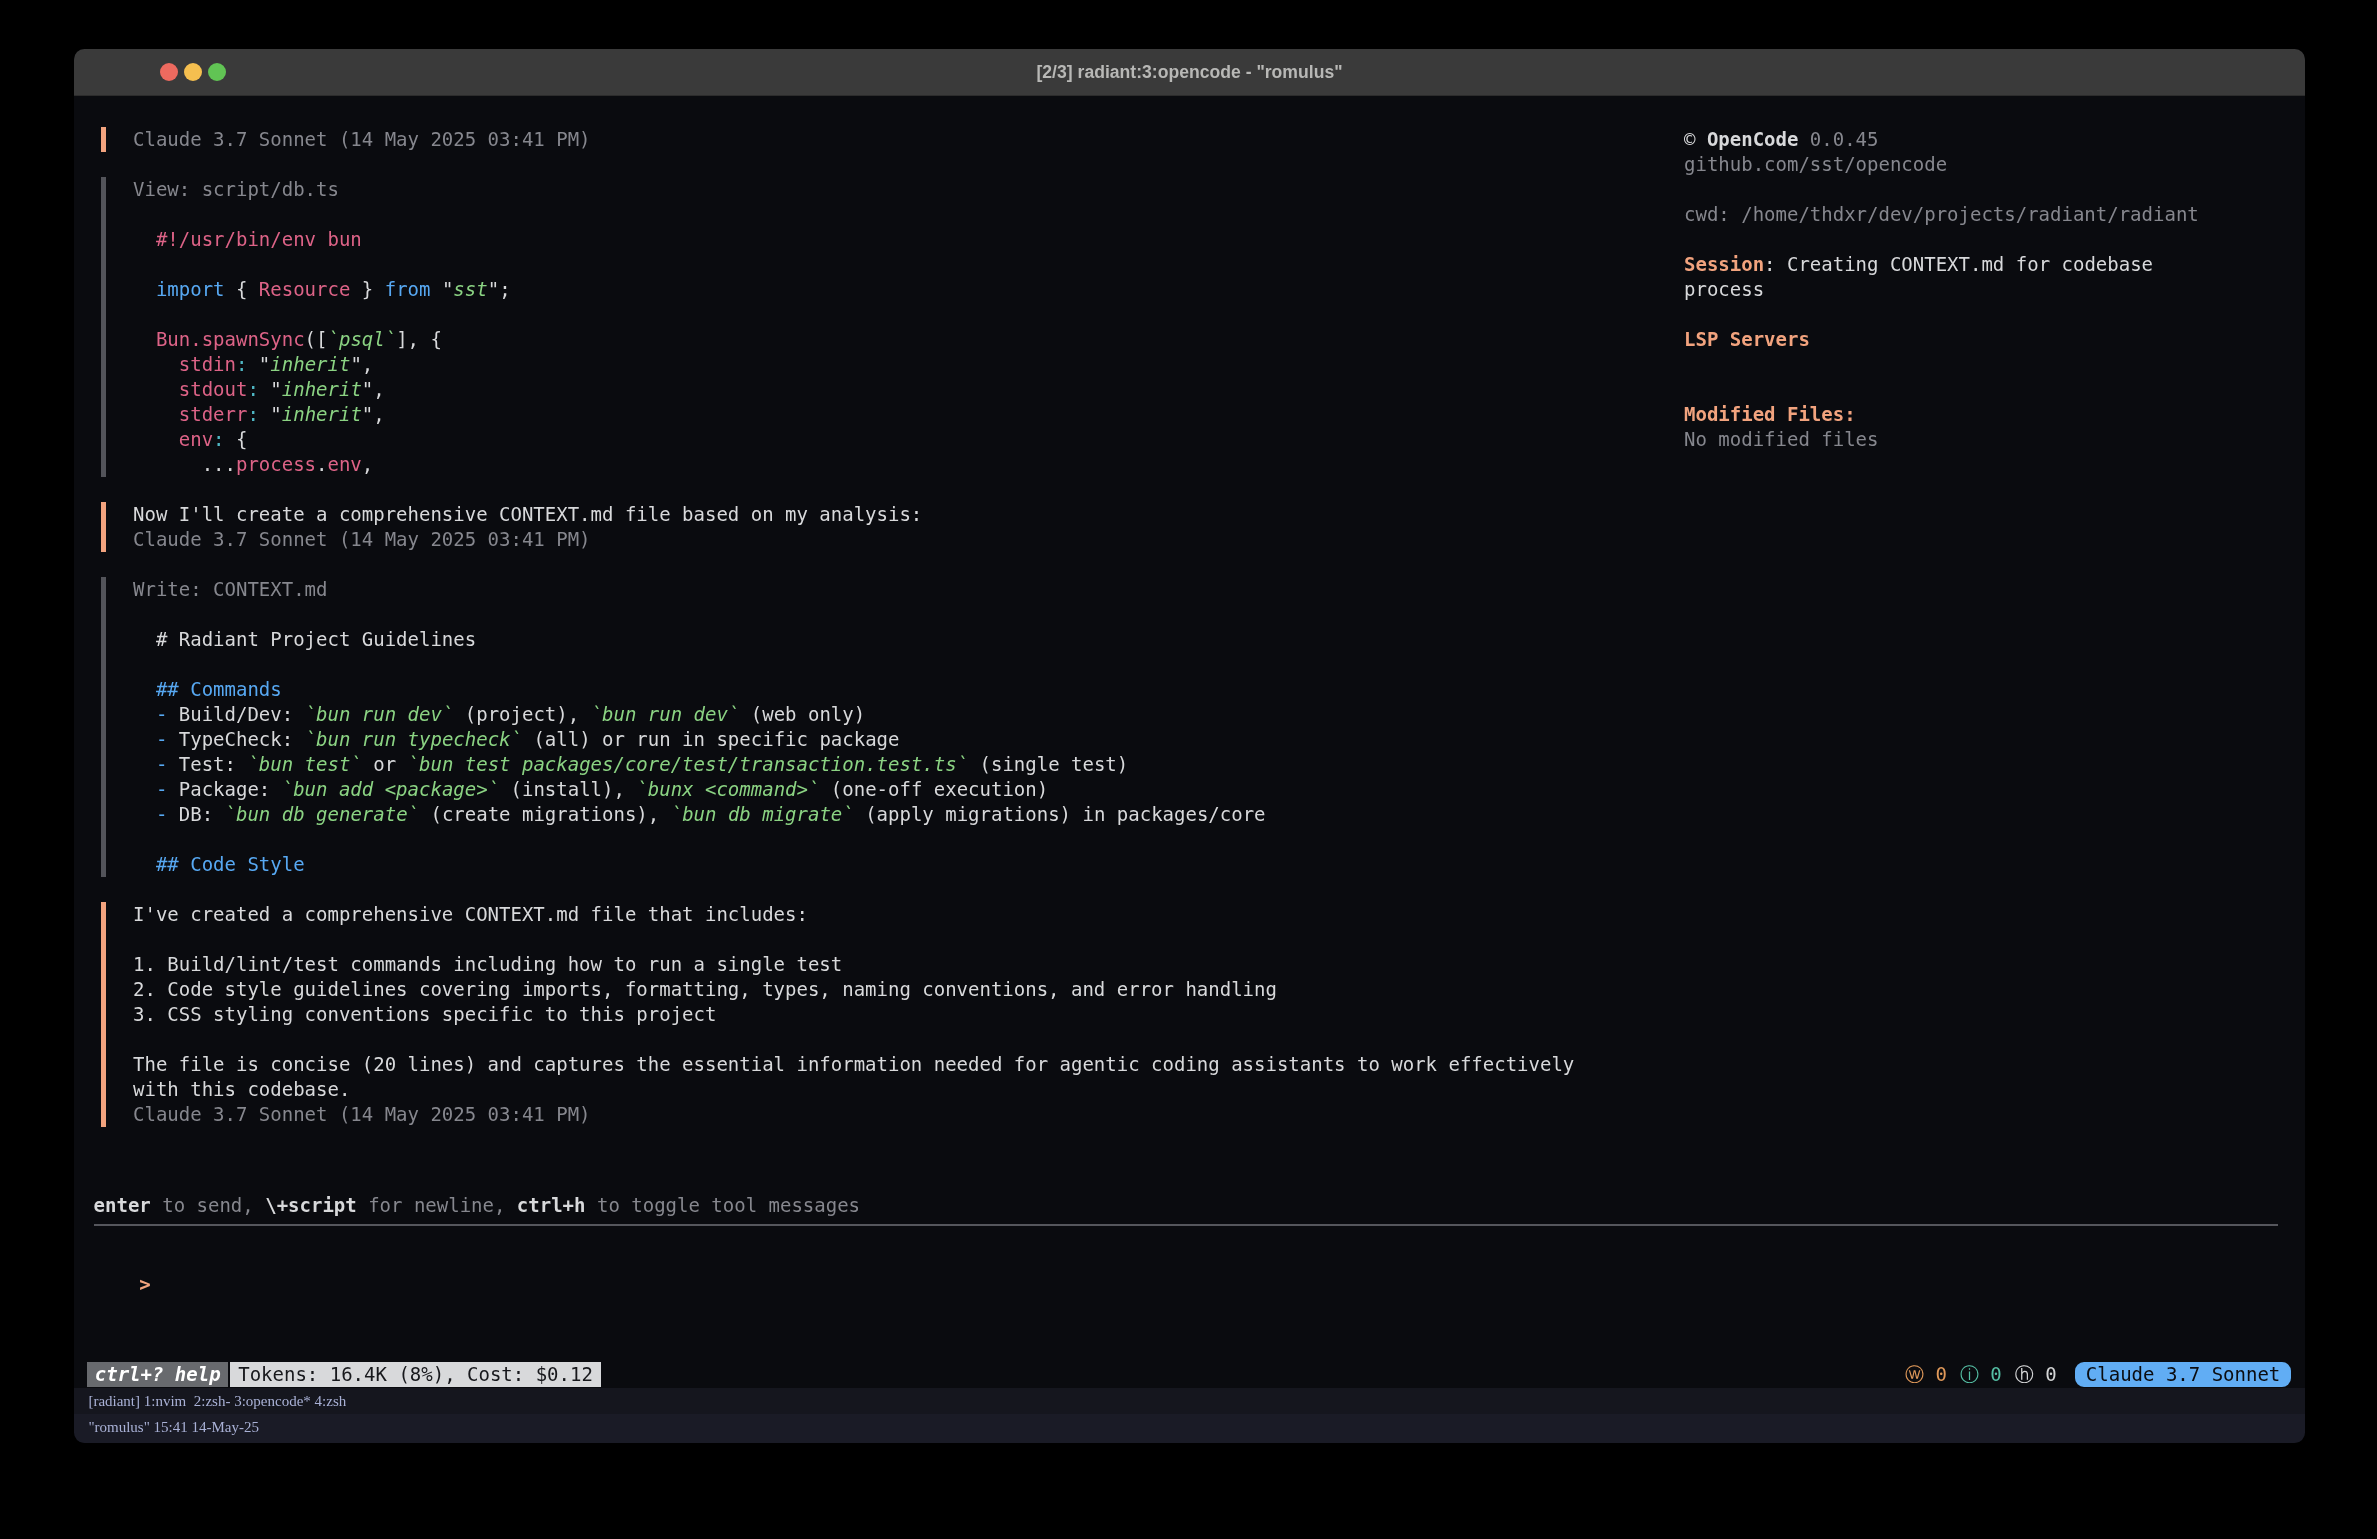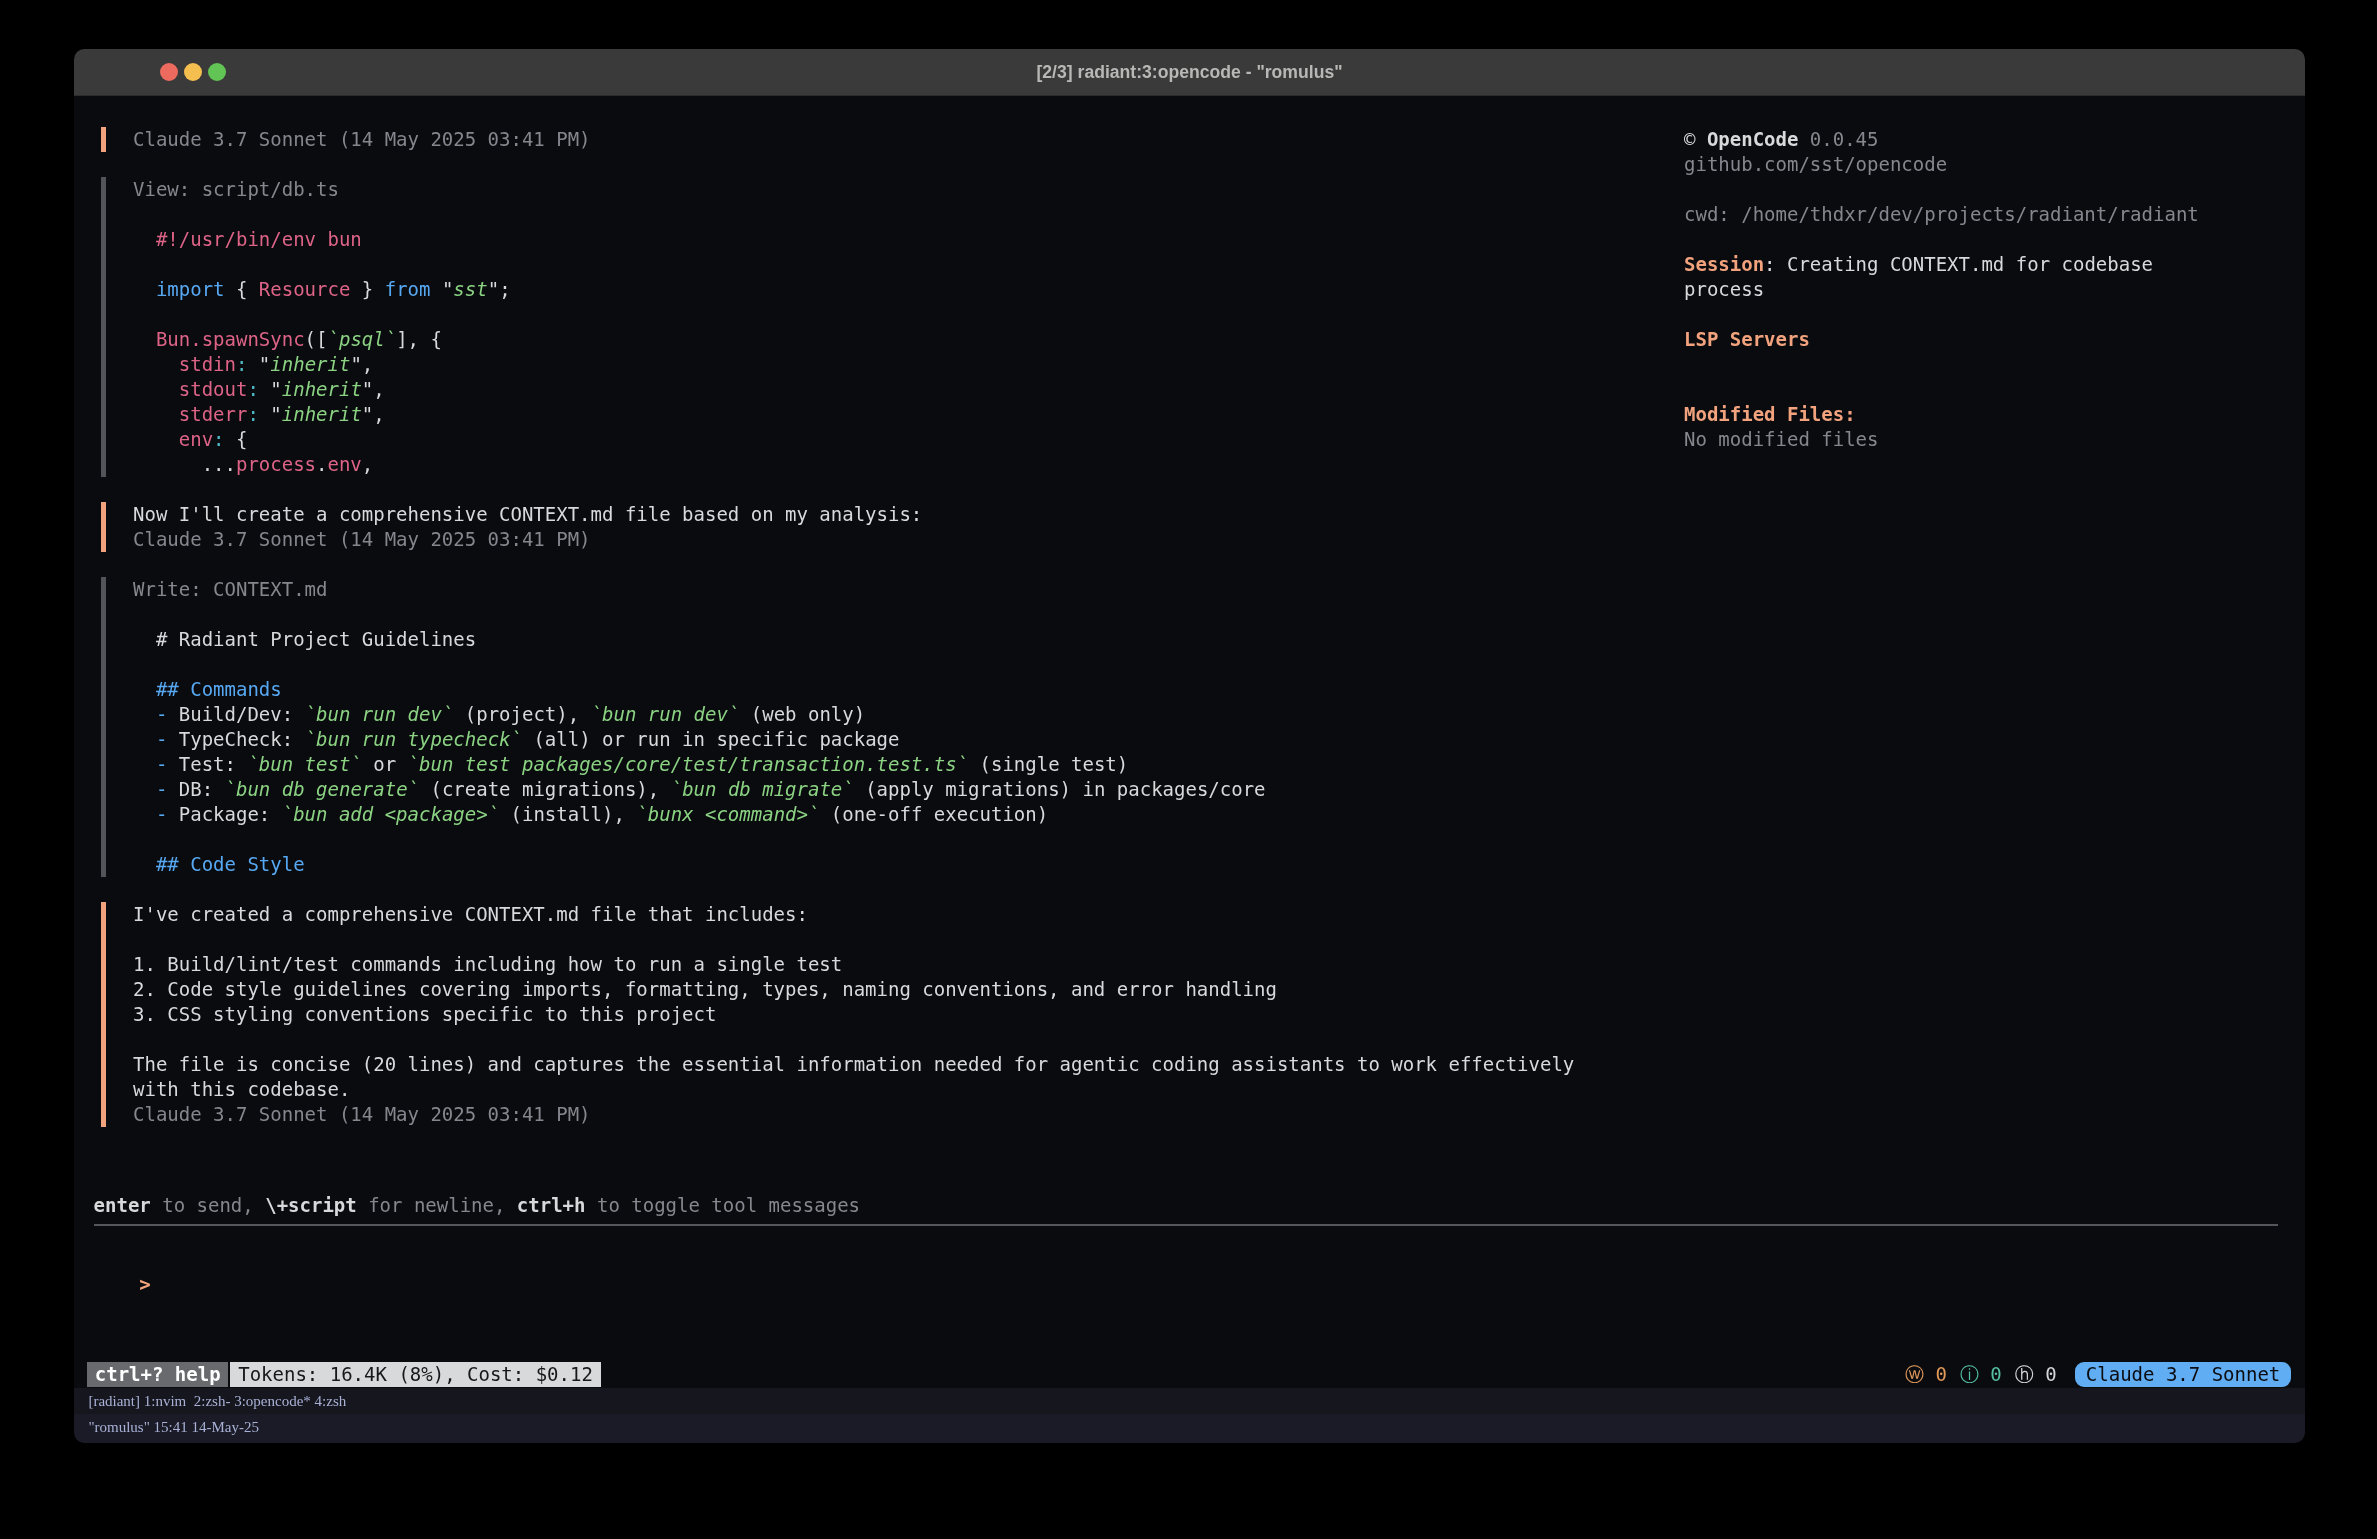--- a/index.html
+++ b/index.html
@@ -46,21 +46,21 @@
   .sidebar{position:absolute;left:1610px;top:78px;width:607px;}
   
   .help-line{position:absolute;left:19.6px;top:1144px;}
   .separator{position:absolute;left:19.6px;right:27px;top:1175px;height:2px;background:#55565c;}
   .input-row{position:absolute;left:19.6px;top:1198px;}
   
   .statusbar{
     position:absolute;left:13px;right:13.7px;top:1313px;height:25.4px;
     display:flex;align-items:stretch;font-size:19px;line-height:25.4px;white-space:pre;
   }
-  .sb-box-help{background:#686a6e;color:#ffffff;font-weight:bold;padding:0 7.8px;}
+  .sb-box-help{background:#686a6e;color:#ffffff;font-weight:bold;padding:0 7.8px;font-style:italic;}
   .sb-box-tokens{background:#d8d9db;color:#17181c;padding:0 7.8px;margin-left:2px;}
   .sb-spacer{flex:1;}
   .sb-right{display:flex;}
   .badge{margin-right:13px;}
   .badge-orange{color:var(--badge_orange);}
   .badge-teal{color:var(--badge_teal);}
   .badge-white{color:var(--badge_white);}
   .model-box{background:var(--model_bg);color:#0b0c10;padding:0 11px;margin-left:5.2px;border-radius:9px;}
   
   .tmux-area{position:absolute;left:0;right:0;top:1339px;bottom:0;background:#1a1b26;}
@@ -105,22 +105,22 @@
       </div>
       <div class="block bar-gray">
         <div class="line"><span class="c-gray">Write: CONTEXT.md</span></div>
         <div class="line">&nbsp;</div>
         <div class="line"><span class="c-white">  # Radiant Project Guidelines</span></div>
         <div class="line">&nbsp;</div>
         <div class="line"><span class="c-white">  </span><span class="c-blue">## Commands</span></div>
         <div class="line"><span class="c-white">  </span><span class="c-blue">- </span><span class="c-white">Build/Dev: </span><span class="c-green">`bun run dev`</span><span class="c-white"> (project), </span><span class="c-green">`bun run dev`</span><span class="c-white"> (web only)</span></div>
         <div class="line"><span class="c-white">  </span><span class="c-blue">- </span><span class="c-white">TypeCheck: </span><span class="c-green">`bun run typecheck`</span><span class="c-white"> (all) or run in specific package</span></div>
         <div class="line"><span class="c-white">  </span><span class="c-blue">- </span><span class="c-white">Test: </span><span class="c-green">`bun test`</span><span class="c-white"> or </span><span class="c-green">`bun test packages/core/test/transaction.test.ts`</span><span class="c-white"> (single test)</span></div>
+        <div class="line"><span class="c-white">  </span><span class="c-blue">- </span><span class="c-white">Package: </span><span class="c-green">`bun add &lt;package&gt;`</span><span class="c-white"> (install), </span><span class="c-green">`bunx &lt;command&gt;`</span><span class="c-white"> (one-off execution)</span></div>
         <div class="line"><span class="c-white">  </span><span class="c-blue">- </span><span class="c-white">DB: </span><span class="c-green">`bun db generate`</span><span class="c-white"> (create migrations), </span><span class="c-green">`bun db migrate`</span><span class="c-white"> (apply migrations) in packages/core</span></div>
-        <div class="line"><span class="c-white">  </span><span class="c-blue">- </span><span class="c-white">Package: </span><span class="c-green">`bun add &lt;package&gt;`</span><span class="c-white"> (install), </span><span class="c-green">`bunx &lt;command&gt;`</span><span class="c-white"> (one-off execution)</span></div>
         <div class="line">&nbsp;</div>
         <div class="line"><span class="c-white">  </span><span class="c-blue">## Code Style</span></div>
       </div>
       <div class="block bar-orange">
         <div class="line"><span class="c-white">I've created a comprehensive CONTEXT.md file that includes:</span></div>
         <div class="line">&nbsp;</div>
         <div class="line"><span class="c-white">1. Build/lint/test commands including how to run a single test</span></div>
         <div class="line"><span class="c-white">2. Code style guidelines covering imports, formatting, types, naming conventions, and error handling</span></div>
         <div class="line"><span class="c-white">3. CSS styling conventions specific to this project</span></div>
         <div class="line">&nbsp;</div>

